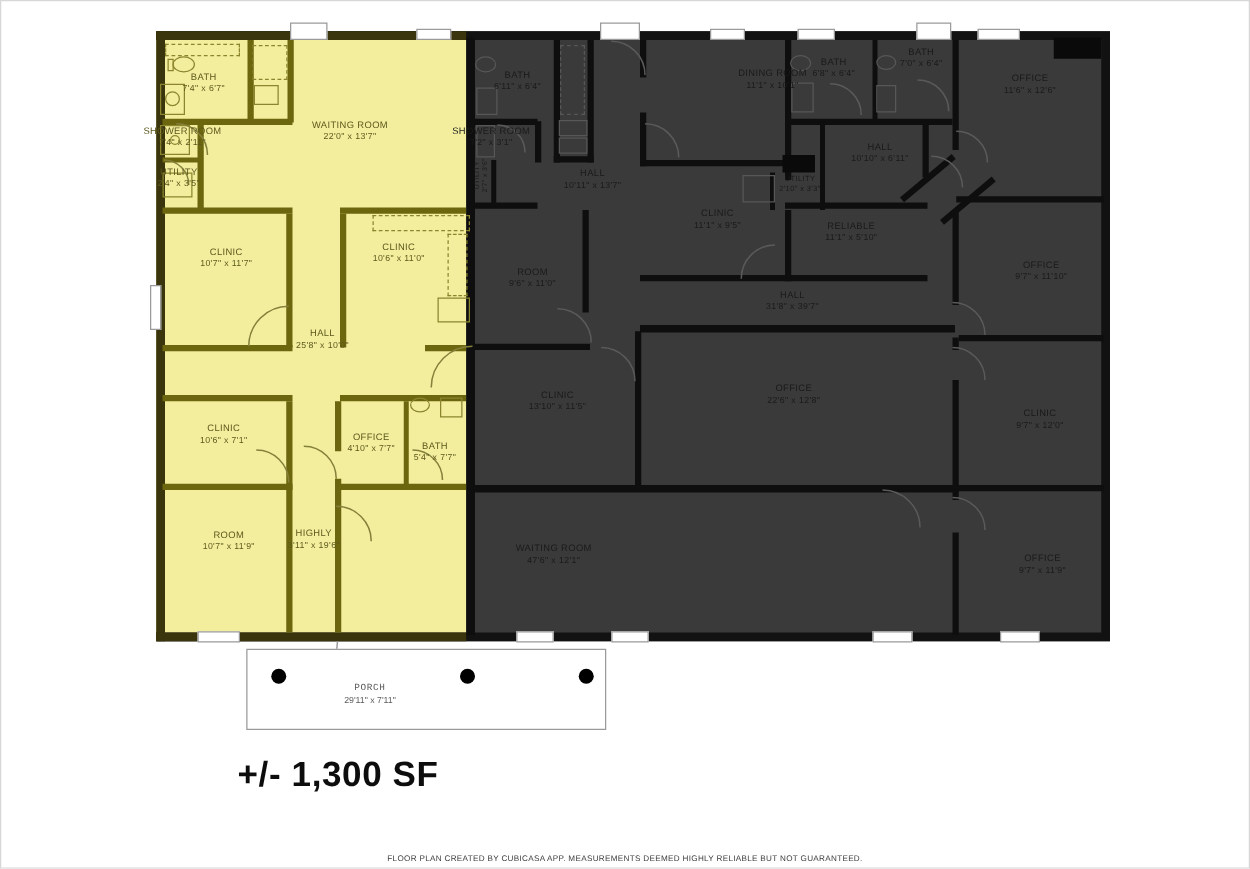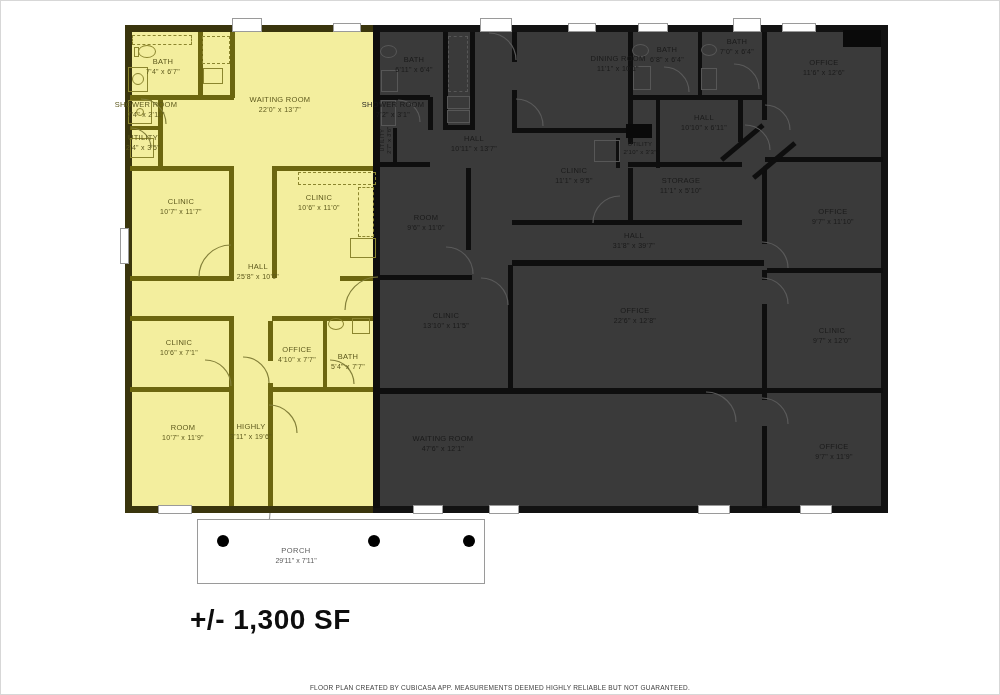--- a/index.html
+++ b/index.html
@@ -27,21 +27,21 @@
   .fd{border:1.2px solid #575757;}
   .dashy{border:1px dashed #8b852e;}
   .dashd{border:1px dashed #575757;}
   .round{border-radius:50%;}
   
   .win{position:absolute;background:#fff;border:1px solid #9a9a9a;box-sizing:border-box;}
   
   .porch{position:absolute;left:197px;top:519px;width:288px;height:65px;border:1px solid #9a9a9a;box-sizing:border-box;background:#fff;}
   .dot{position:absolute;width:12px;height:12px;border-radius:50%;background:#000;}
   .porch-lbl{position:absolute;text-align:center;color:#5a5a5a;white-space:nowrap;transform:translateX(-50%);line-height:1.35;}
-  .porch-lbl .nm{font-size:7.5px;letter-spacing:.5px;}
+  .porch-lbl .nm{font-size:7.5px;letter-spacing:.5px;font-family:Liberation Mono, monospace;}
   .porch-lbl .dm{font-size:7px;}
   
   .title1{position:absolute;left:152px;top:592px;font-size:27px;font-weight:bold;color:#0d0d0d;letter-spacing:.5px;}
   .title2{position:absolute;left:190px;top:604px;font-size:28px;font-weight:bold;color:#0d0d0d;letter-spacing:.5px;}
   .footer{position:absolute;left:0;top:684px;width:1000px;text-align:center;font-size:6.5px;color:#3c3c3c;letter-spacing:.25px;}
   svg.arcs{position:absolute;left:0;top:0;pointer-events:none;}
 </style>
 </head>
 <body>
 
@@ -274,21 +274,21 @@
     </div>
   <div class="lbl lbl-d" style="left:704px;top:113px;">
       <div class="nm">HALL</div>
       <div class="dm">10'10" x 6'11"</div>
     </div>
   <div class="lbl lbl-d" style="left:640px;top:141px;">
       <div class="nm" style="font-size:6px">UTILITY</div>
       <div class="dm" style="font-size:6px">2'10" x 3'3"</div>
     </div>
   <div class="lbl lbl-d" style="left:681px;top:176px;">
-      <div class="nm">STORAGE</div>
+      <div class="nm">RELIABLE</div>
       <div class="dm">11'1" x 5'10"</div>
     </div>
   <div class="lbl lbl-d" style="left:426px;top:213px;">
       <div class="nm">ROOM</div>
       <div class="dm">9'6" x 11'0"</div>
     </div>
   <div class="lbl lbl-d" style="left:634px;top:231px;">
       <div class="nm">HALL</div>
       <div class="dm">31'8" x 39'7"</div>
     </div>

